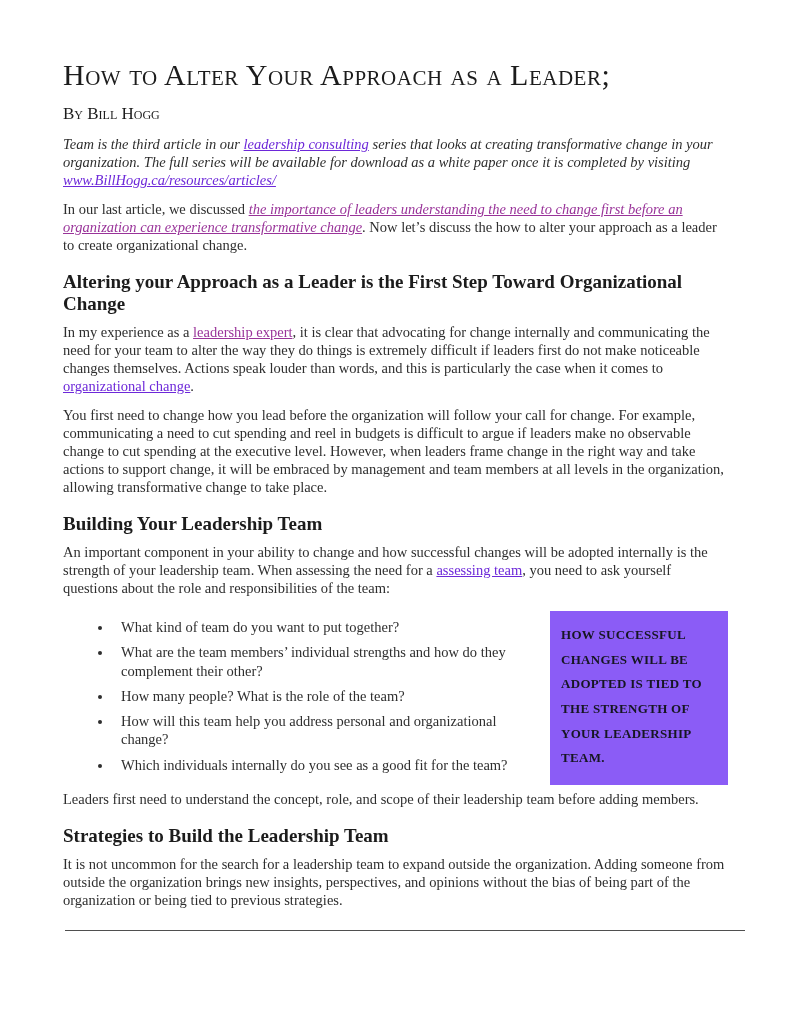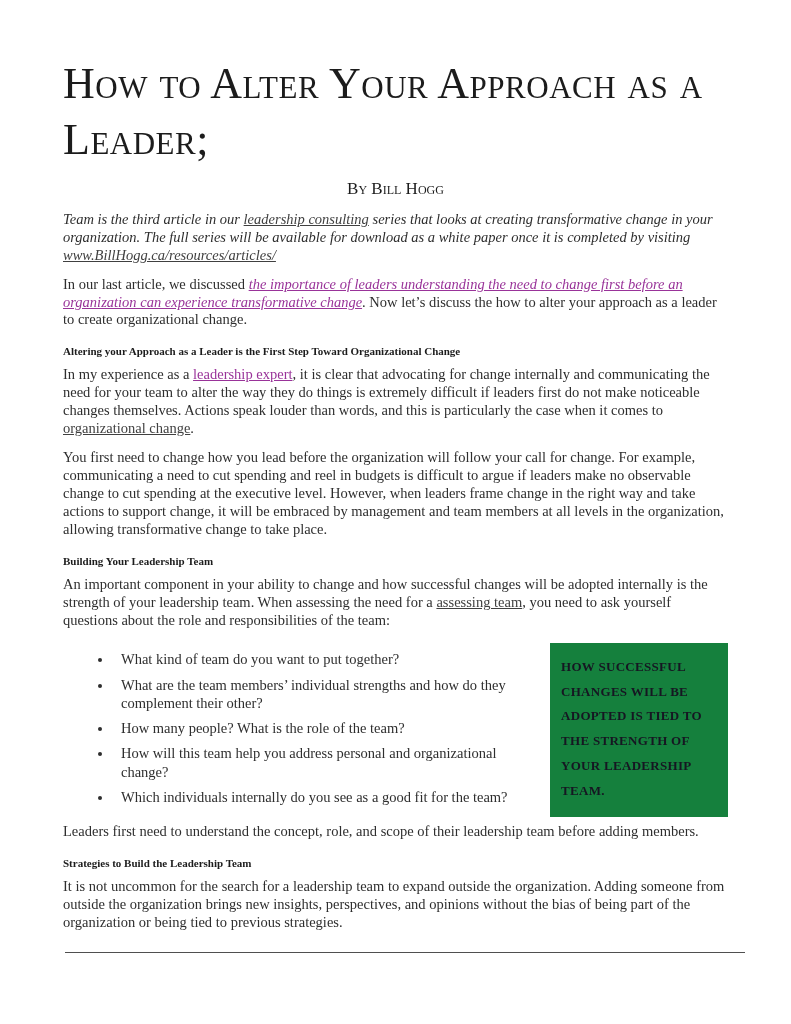--- a/index.html
+++ b/index.html
@@ -17,55 +17,54 @@
   }
   .page {
     padding: 56px 46px 0 63px;
     width: 682px;
   }
   .content {
     width: 665px;
   }
   .doc-title {
     font-variant: small-caps;
-    font-size: 44px;
+    font-size: 30px;
     font-weight: normal;
     letter-spacing: 0.5px;
     color: #1c1c1c;
     line-height: 1.28;
     margin: 0 0 10px 0;
   }
   .byline {
     font-variant: small-caps;
     font-size: 17px;
     color: #1c1c1c;
     margin: 0 0 12px 0;
-    text-align: center;
   }
   p {
     font-size: 14.5px;
     line-height: 1.24;
     margin: 0 0 11px 0;
   }
   p.intro {
     font-style: italic;
   }
   a.link {
-    color: #404040;
+    color: #6d28d9;
     text-decoration: underline;
   }
   a.link-visited {
     color: #993399;
     text-decoration: underline;
   }
   a.link-visited.it {
     font-style: italic;
   }
   h2.sec-heading {
-    font-size: 11px;
+    font-size: 19px;
     font-weight: bold;
     color: #1c1c1c;
     margin: 16px 0 9px 0;
   }
   .bullets-row {
     display: flex;
     align-items: flex-end;
     margin: 2px 0 6px 0;
     font-family: Liberation Serif, serif;
   }
@@ -76,21 +75,21 @@
     list-style: disc;
   }
   ul.qlist li {
     font-size: 14.5px;
     line-height: 1.26;
     margin-bottom: 7px;
     padding-left: 8px;
   }
   aside.callout {
     width: 156px;
-    background: #15803d;
+    background: #8b5cf6;
     padding: 12px 11px 14px 11px;
     font-size: 13px;
     font-weight: bold;
     line-height: 1.9;
     letter-spacing: 0.3px;
     color: #161622;
     margin-top: 2px;
   }
   .divider {
     border: none;

